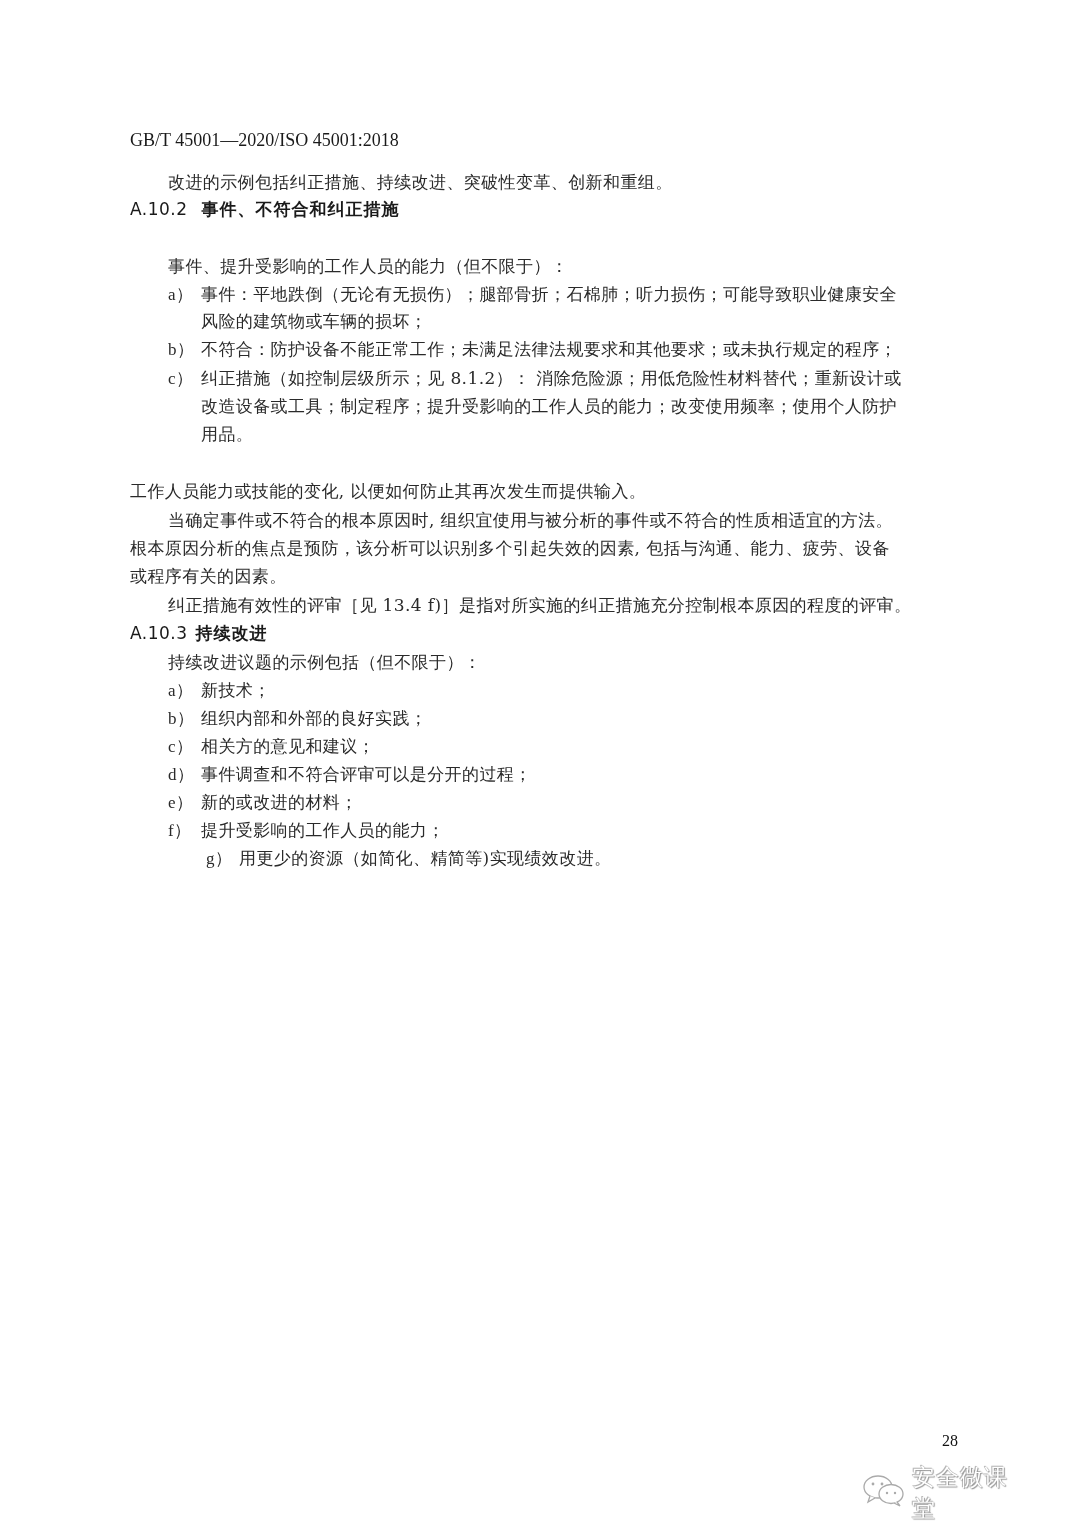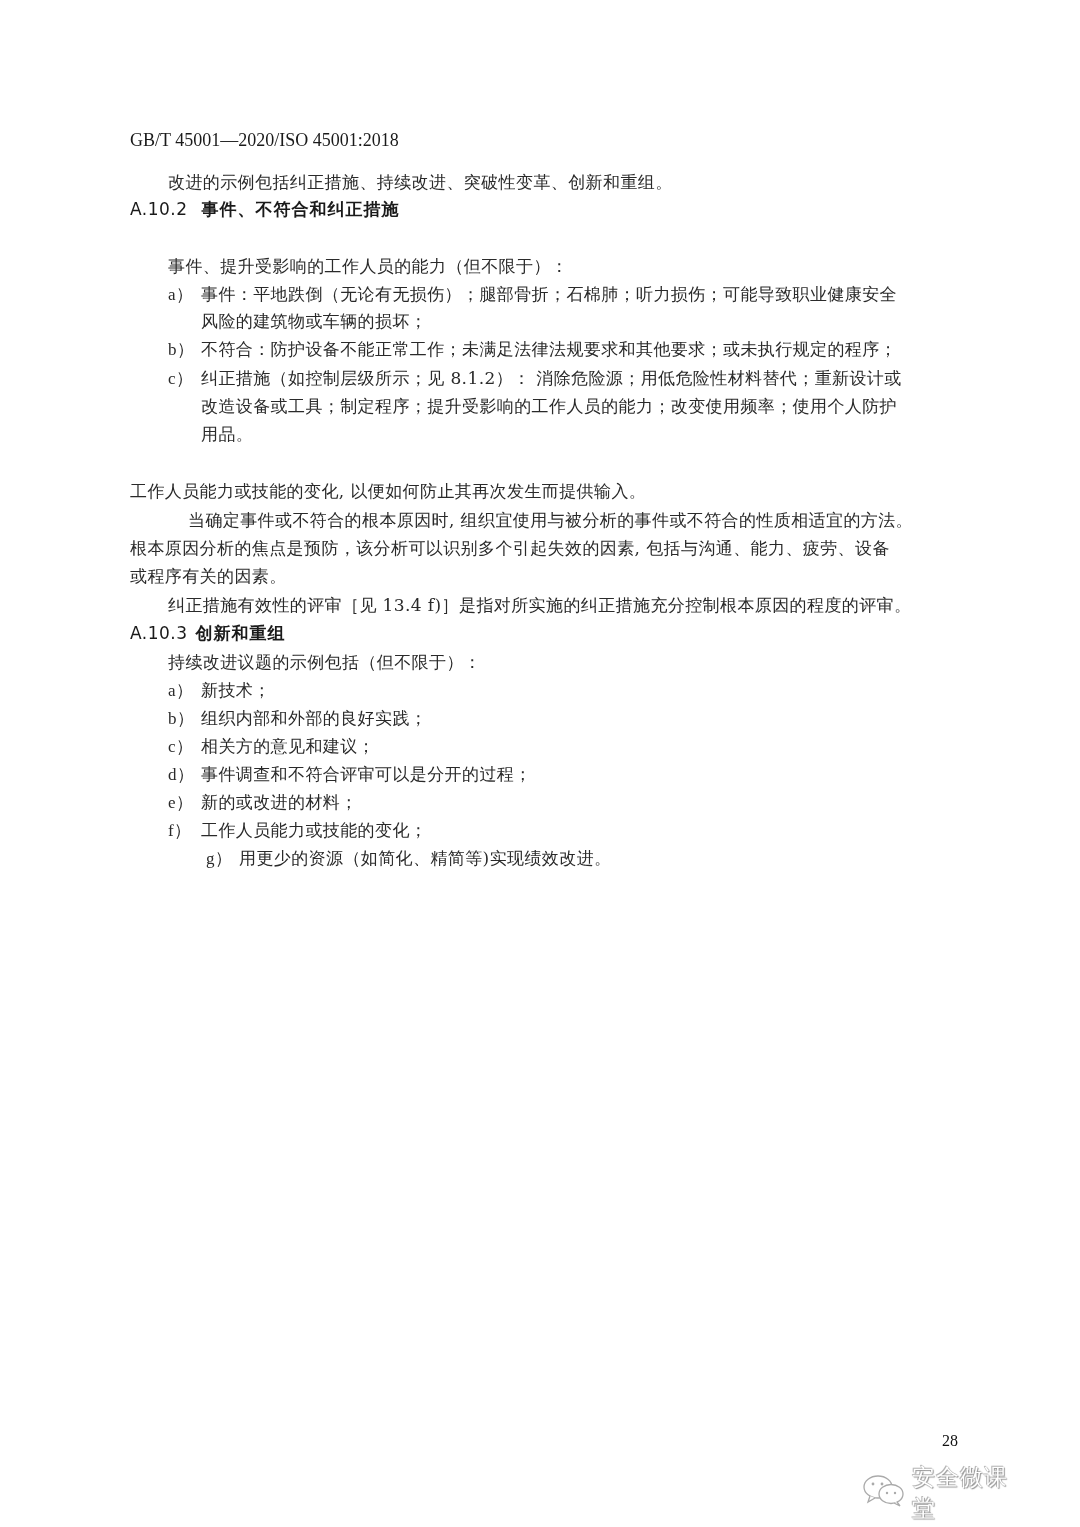--- a/index.html
+++ b/index.html
@@ -63,49 +63,49 @@
   </div>
 
   <div class="item" style="top:366px;">
     <span class="mark">c）</span><span>纠正措施（如控制层级所示；见 8.1.2）： 消除危险源；用低危险性材料替代；重新设计或</span>
   </div>
   <div class="line" style="left:201px; top:394px;">改造设备或工具；制定程序；提升受影响的工作人员的能力；改变使用频率；使用个人防护</div>
   <div class="line" style="left:201px; top:422px;">用品。</div>
 
   <div class="line" style="left:130px; top:479px;">工作人员能力或技能的变化, 以便如何防止其再次发生而提供输入。</div>
 
-  <div class="line" style="left:168px; top:508px;margin-left:20px;">当确定事件或不符合的根本原因时, 组织宜使用与被分析的事件或不符合的性质相适宜的方法。</div>
+  <div class="line" style="left:168px; top:508px;">当确定事件或不符合的根本原因时, 组织宜使用与被分析的事件或不符合的性质相适宜的方法。</div>
   <div class="line" style="left:130px; top:536px;">根本原因分析的焦点是预防，该分析可以识别多个引起失效的因素, 包括与沟通、能力、疲劳、设备</div>
   <div class="line" style="left:130px; top:564px;">或程序有关的因素。</div>
 
   <div class="line" style="left:168px; top:593px;">纠正措施有效性的评审［见 13.4 f)］是指对所实施的纠正措施充分控制根本原因的程度的评审。</div>
 
   <div class="heading" style="top:621px;">
-    <span class="num" style="margin-right:8px;">A.10.3</span><span class="title">创新和重组</span>
+    <span class="num" style="margin-right:8px;">A.10.3</span><span class="title">持续改进</span>
   </div>
 
   <div class="line" style="left:168px; top:650px;">持续改进议题的示例包括（但不限于）：</div>
 
   <div class="item" style="top:678px;">
     <span class="mark">a）</span><span>新技术；</span>
   </div>
   <div class="item" style="top:706px;">
     <span class="mark">b）</span><span>组织内部和外部的良好实践；</span>
   </div>
   <div class="item" style="top:734px;">
     <span class="mark">c）</span><span>相关方的意见和建议；</span>
   </div>
   <div class="item" style="top:762px;">
     <span class="mark">d）</span><span>事件调查和不符合评审可以是分开的过程；</span>
   </div>
   <div class="item" style="top:790px;">
     <span class="mark">e）</span><span>新的或改进的材料；</span>
   </div>
   <div class="item" style="top:818px;">
-    <span class="mark">f）</span><span>工作人员能力或技能的变化；</span>
+    <span class="mark">f）</span><span>提升受影响的工作人员的能力；</span>
   </div>
   <div class="item" style="top:846px;margin-left:38px;">
     <span class="mark">g）</span><span>用更少的资源（如简化、精简等)实现绩效改进。</span>
   </div>
 
   <div class="page-number">28</div>
 
   <div class="watermark">
     <span>
       <svg width="44" height="34" viewBox="0 0 44 34">

